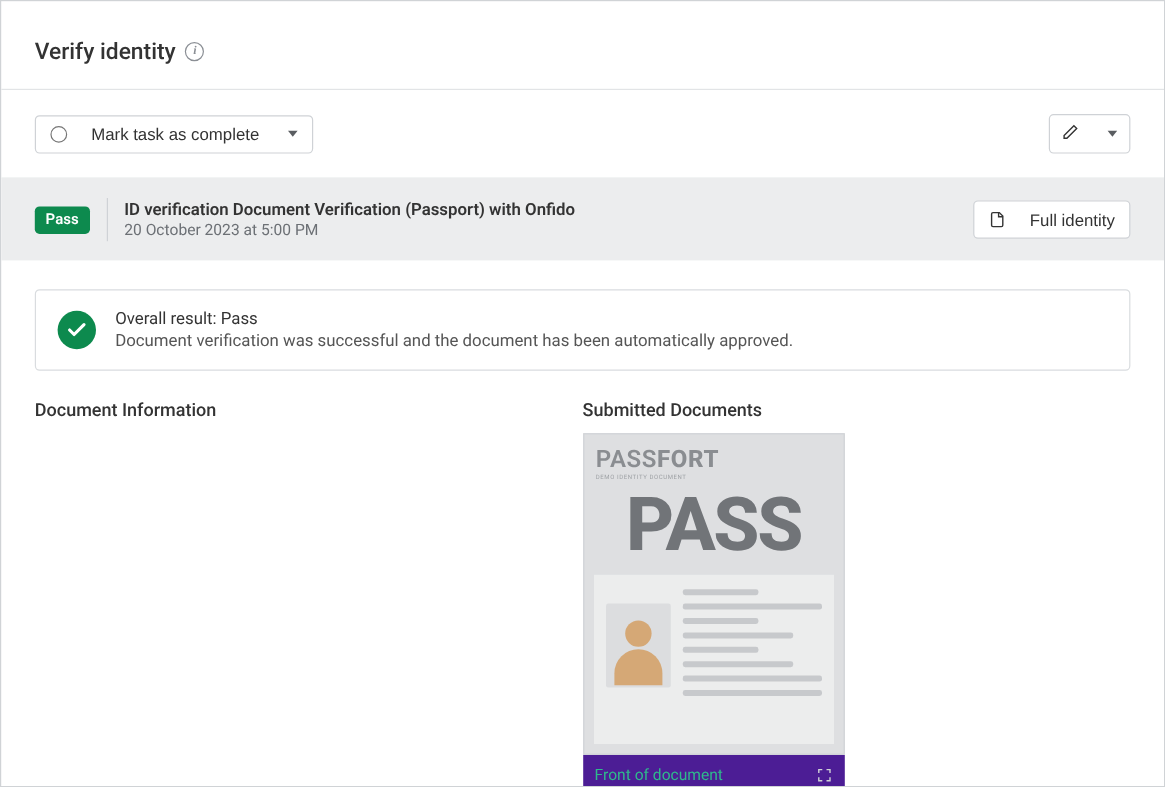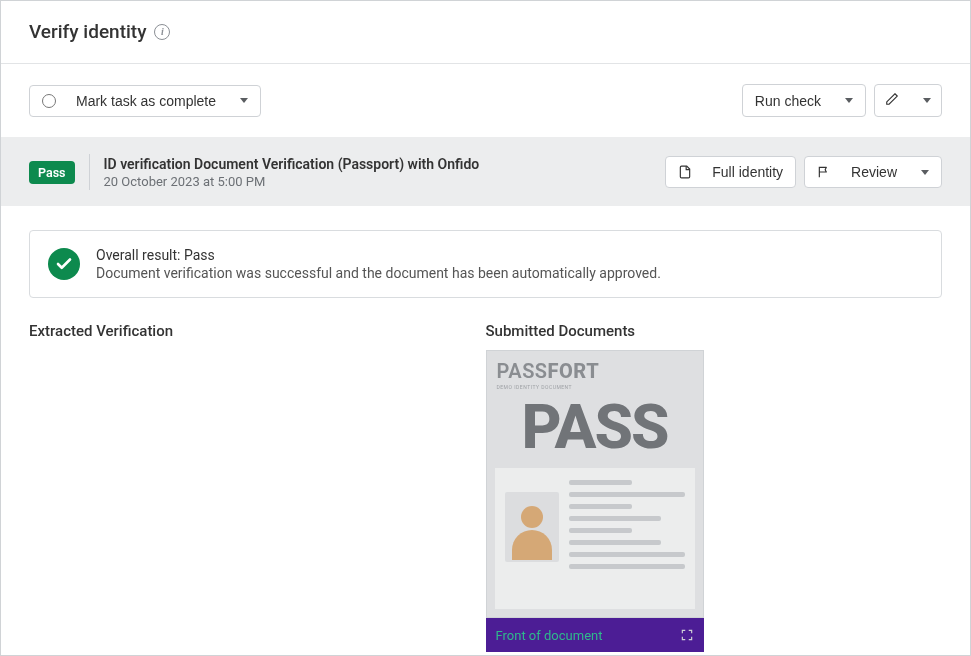--- a/index.html
+++ b/index.html
@@ -8,21 +8,21 @@
       background: #fff;
       color: #333;
       font-size: 14px;
       width: 971px;
       height: 656px;
       border: 1px solid #d0d3d6;
       overflow: hidden;
     }
 
     .header-bar {
-      padding: 19px 28px 20px;
+      padding: 30px 28px 20px;
       border-bottom: 1px solid #e2e4e6;
       display: flex;
       align-items: center;
       gap: 8px;
     }
     .header-title {
       font-size: 19px;
       font-weight: 500;
       color: #333;
     }
@@ -264,24 +264,20 @@
   <span class="info-icon">i</span>
 </div>
 
 <div class="toolbar">
   <button class="btn">
     <span class="circle-empty"></span>
     <span>Mark task as complete</span>
     <span class="chevron-down"></span>
   </button>
   <div class="toolbar-right">
-    <button class="btn">
-      <span>Run check</span>
-      <span class="chevron-down"></span>
-    </button>
     <button class="btn" style="padding:7px 10px;">
       <span class="pencil-icon">
         <svg width="14" height="14" viewBox="0 0 24 24" fill="none" stroke="#333" stroke-width="2">
           <path d="M17 3l4 4L7 21H3v-4L17 3z"></path>
         </svg>
       </span>
       <span class="chevron-down"></span>
     </button>
   </div>
 </div>
@@ -297,49 +293,40 @@
   </div>
   <div class="result-actions">
     <button class="btn btn-light">
       <span class="doc-icon">
         <svg width="14" height="14" viewBox="0 0 24 24" fill="#333">
           <path d="M6 2h9l5 5v13a2 2 0 0 1-2 2H6a2 2 0 0 1-2-2V4a2 2 0 0 1 2-2z" fill="none" stroke="#333" stroke-width="2"></path>
           <path d="M14 2v6h6" fill="none" stroke="#333" stroke-width="2"></path>
         </svg>
       </span>
       <span>Full identity</span>
-    </button>
-    <button class="btn btn-light">
-      <span class="flag-icon">
-        <svg width="14" height="14" viewBox="0 0 24 24" fill="#333">
-          <path d="M4 3v18M4 4h12l-2 4 2 4H4" fill="none" stroke="#333" stroke-width="2" stroke-linejoin="round"></path>
-        </svg>
-      </span>
-      <span>Review</span>
-      <span class="chevron-down"></span>
     </button>
   </div>
 </div>
 
 <div class="content">
   <div class="overall-box">
     <span class="check-circle">
       <svg width="18" height="18" viewBox="0 0 24 24" fill="none" stroke="#fff" stroke-width="3.5" stroke-linecap="round" stroke-linejoin="round">
         <polyline points="4 12 9 17 20 6"></polyline>
       </svg>
     </span>
     <div class="overall-text">
       <div class="title">Overall result: Pass</div>
       <div class="subtitle">Document verification was successful and the document has been automatically approved.</div>
     </div>
   </div>
 
   <div class="two-col">
     <div class="col">
-      <div class="section-title">Extracted Verification</div>
+      <div class="section-title">Document Information</div>
     </div>
     <div class="col">
       <div class="section-title">Submitted Documents</div>
       <div class="doc-card">
         <div class="doc-img">
           <div class="doc-header">
             <div class="brand">
               <span>PASS</span><span class="bold">FORT</span>
             </div>
             <div class="sub">DEMO IDENTITY DOCUMENT</div>

